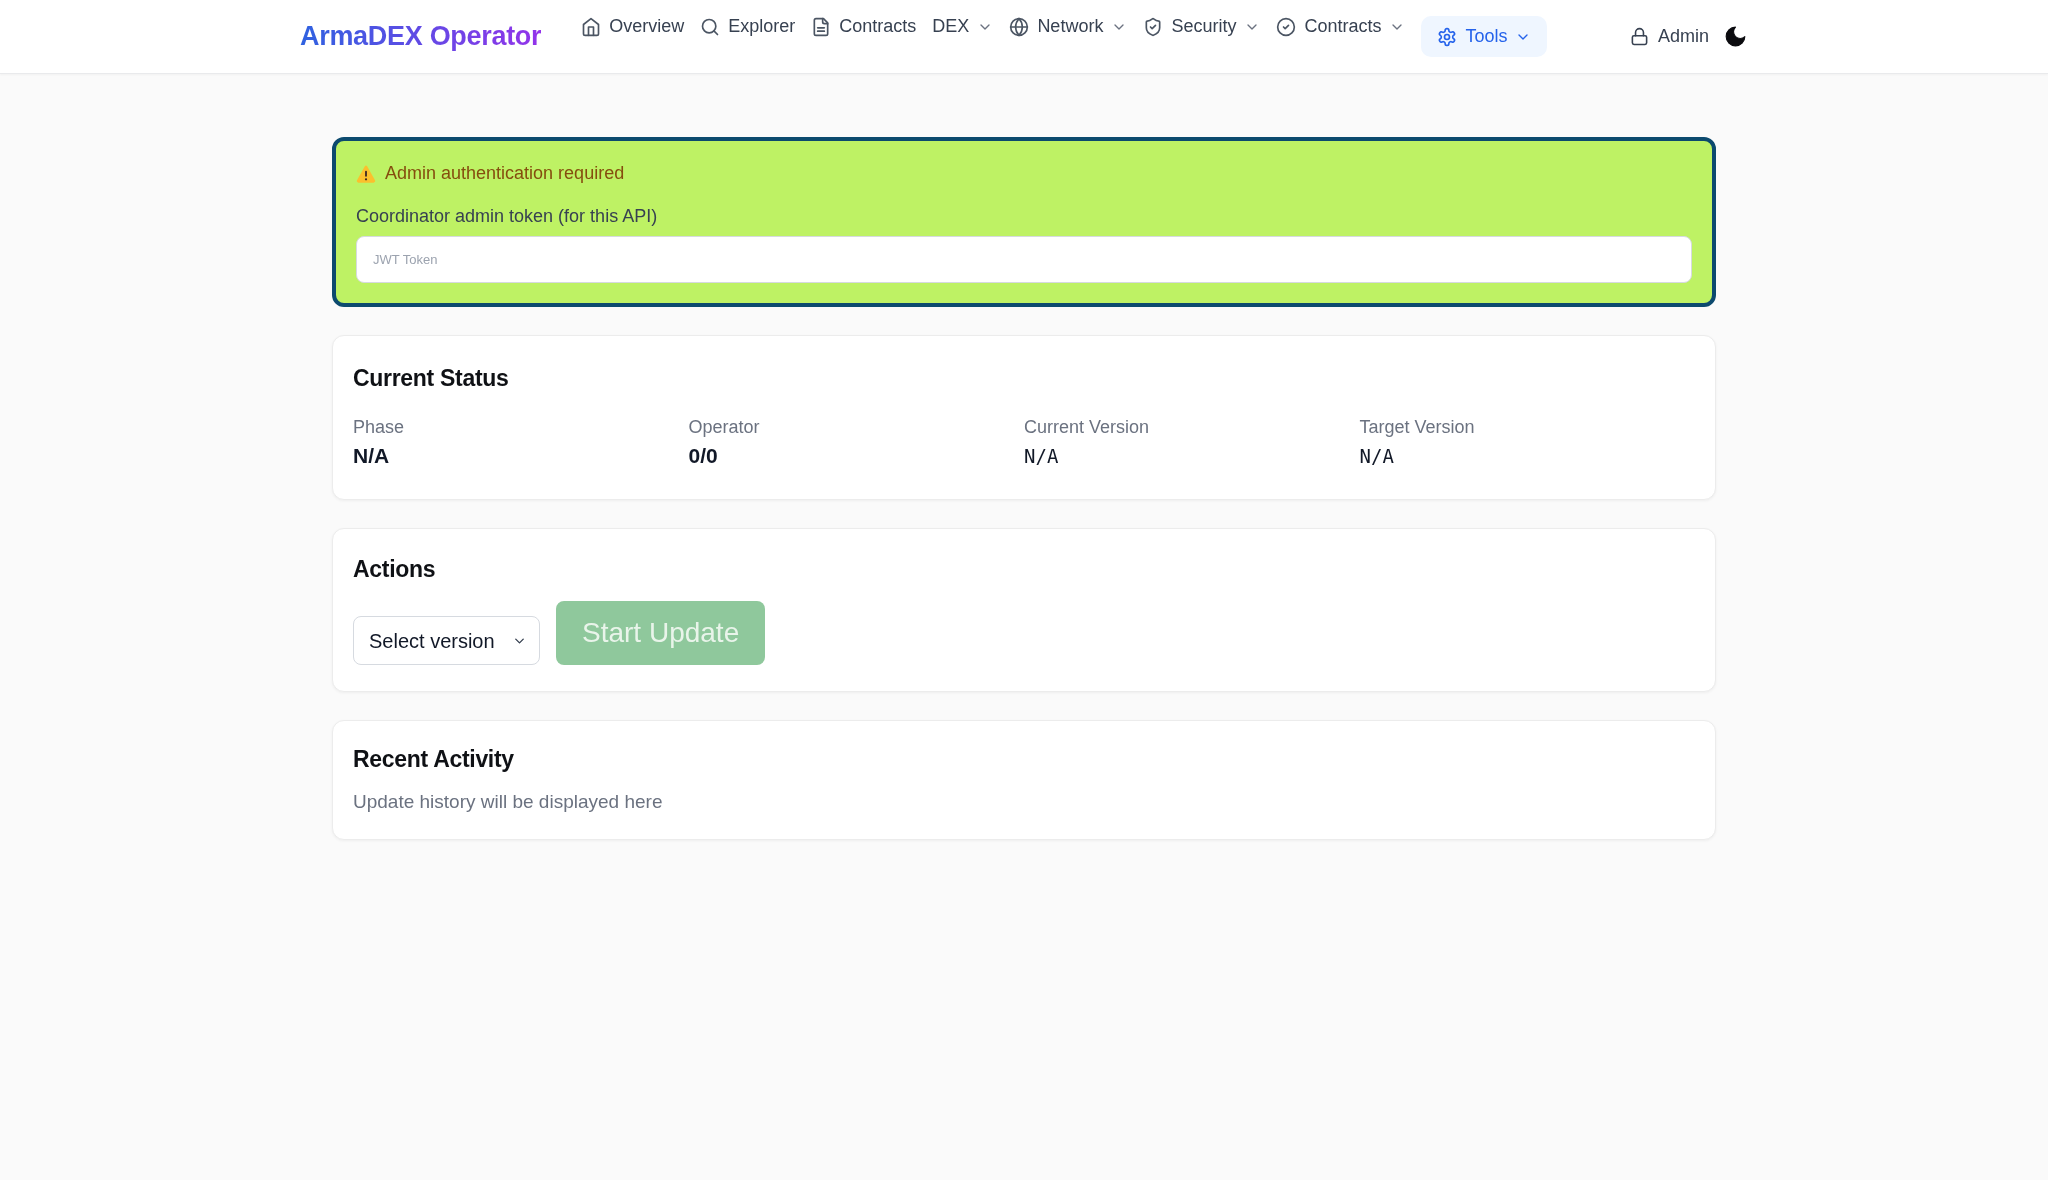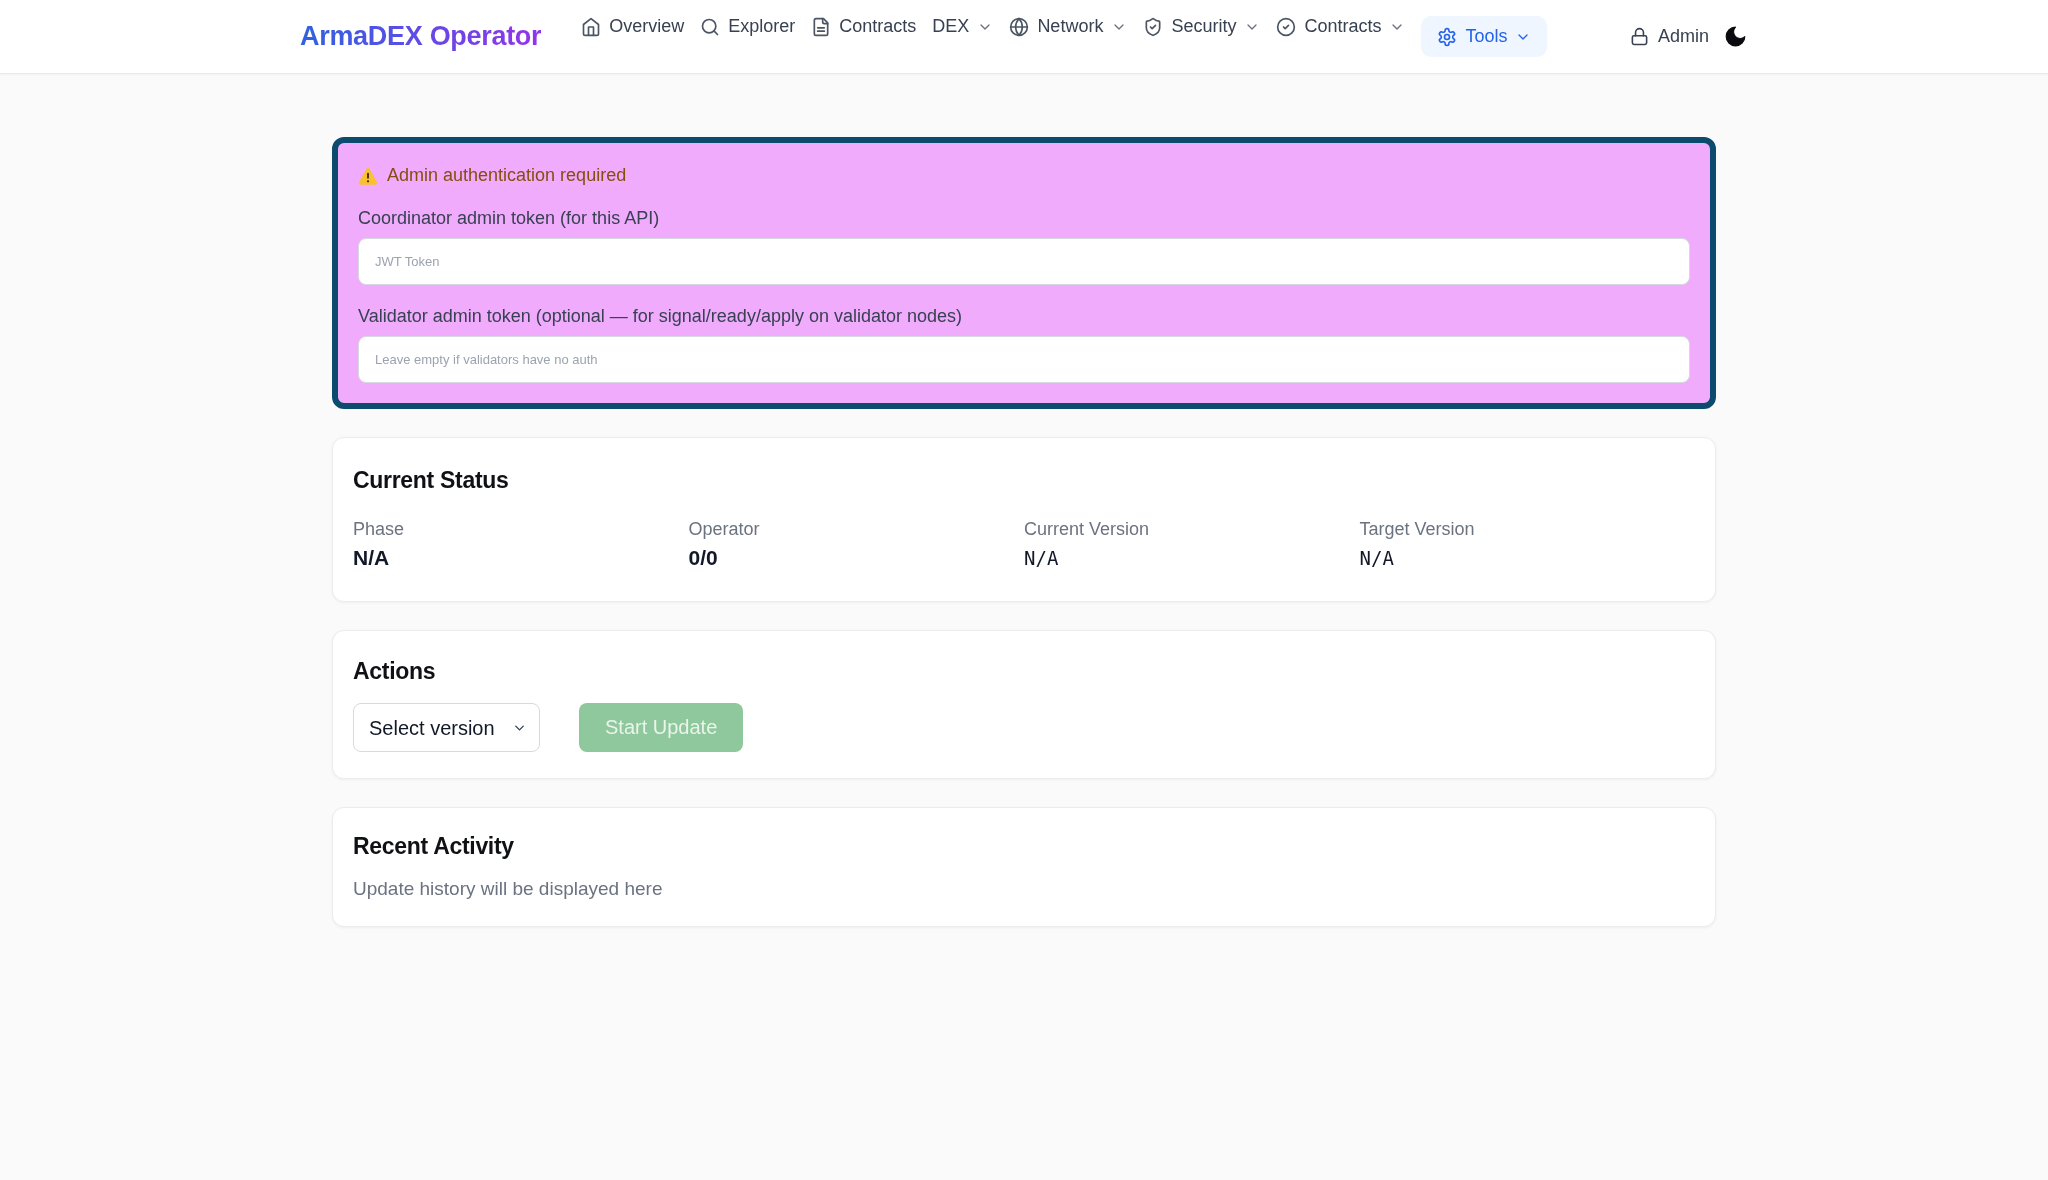--- a/index.html
+++ b/index.html
@@ -57,21 +57,21 @@
     color:#0f1115; line-height:37px; margin-bottom:26px;
   }
   .card {
     background:#ffffff; border:1px solid #ececec; border-radius:12px;
     box-shadow:0 1px 3px rgba(0,0,0,0.05);
     margin-bottom:28px;
   }
 
   
   .auth-card {
-    background:#f0abfc; border:6px solid #0c4a6e; border-radius:12px;
+    background:#bef264; border:4px solid #0c4a6e; border-radius:12px;
     padding:22px 20px 20px; margin-bottom:28px; box-shadow:none;
   }
   .auth-title-row { display:flex; align-items:center; gap:9px; margin-bottom:22px; }
   .auth-title { font-size:18px; color:#854d0e; }
   .field-label { font-size:18px; color:#374151; display:block; margin-bottom:9px; }
   .text-input {
     width:100%; height:47px; background:#ffffff;
     border:1px solid #d6dae0; border-radius:8px;
     padding:0 16px; font-size:13px; color:#111827;
     font-family:"Liberation Sans", sans-serif; outline:none;
@@ -103,23 +103,23 @@
     height:49px; min-width:166px; background:#ffffff;
     border:1px solid #d6dae0; border-radius:8px;
     padding:0 44px 0 15px; font-size:20px; color:#111827;
     font-family:"Liberation Sans", sans-serif; cursor:pointer; outline:none;
   }
   .select-wrap .sel-chev {
     position:absolute; right:13px; top:50%; transform:translateY(-50%);
     color:#374151; pointer-events:none;
   }
   .start-btn {
-    height:49px; padding:0 26px; border:none; border-radius:8px;
-    background:#8fc89c; color:#e9f4ea; font-size:20px;
-    font-family:"Liberation Sans", sans-serif; cursor:not-allowed;margin-left:23px;
+    height:64px; padding:0 26px; border:none; border-radius:8px;
+    background:#8fc89c; color:#e9f4ea; font-size:28px;
+    font-family:"Liberation Sans", sans-serif; cursor:not-allowed;
   }
 
   
   .activity-card { padding:24px 20px 26px; }
   .activity-card .card-heading { margin-bottom:18px; }
   .activity-empty { font-size:19px; color:#6b7280; }
 </style>
 </head>
 <body>
 
@@ -265,24 +265,20 @@
           </svg>
       </span>
       <span class="auth-title">Admin authentication required</span>
     </div>
 
     <div class="field-group">
       <label class="field-label">Coordinator admin token (for this API)</label>
       <input class="text-input" type="text" placeholder="JWT Token" style="">
     </div>
 
-    <div class="field-group">
-      <label class="field-label">Validator admin token (optional — for signal/ready/apply on validator nodes)</label>
-      <input class="text-input" type="text" placeholder="Leave empty if validators have no auth" style="">
-    </div>
   </div>
 
   <div class="card status-card">
     <div class="card-heading">Current Status</div>
     <div class="status-grid">
       <div>
         <div class="status-label">Phase</div>
         <div class="status-value">N/A</div>
       </div>
       <div>

